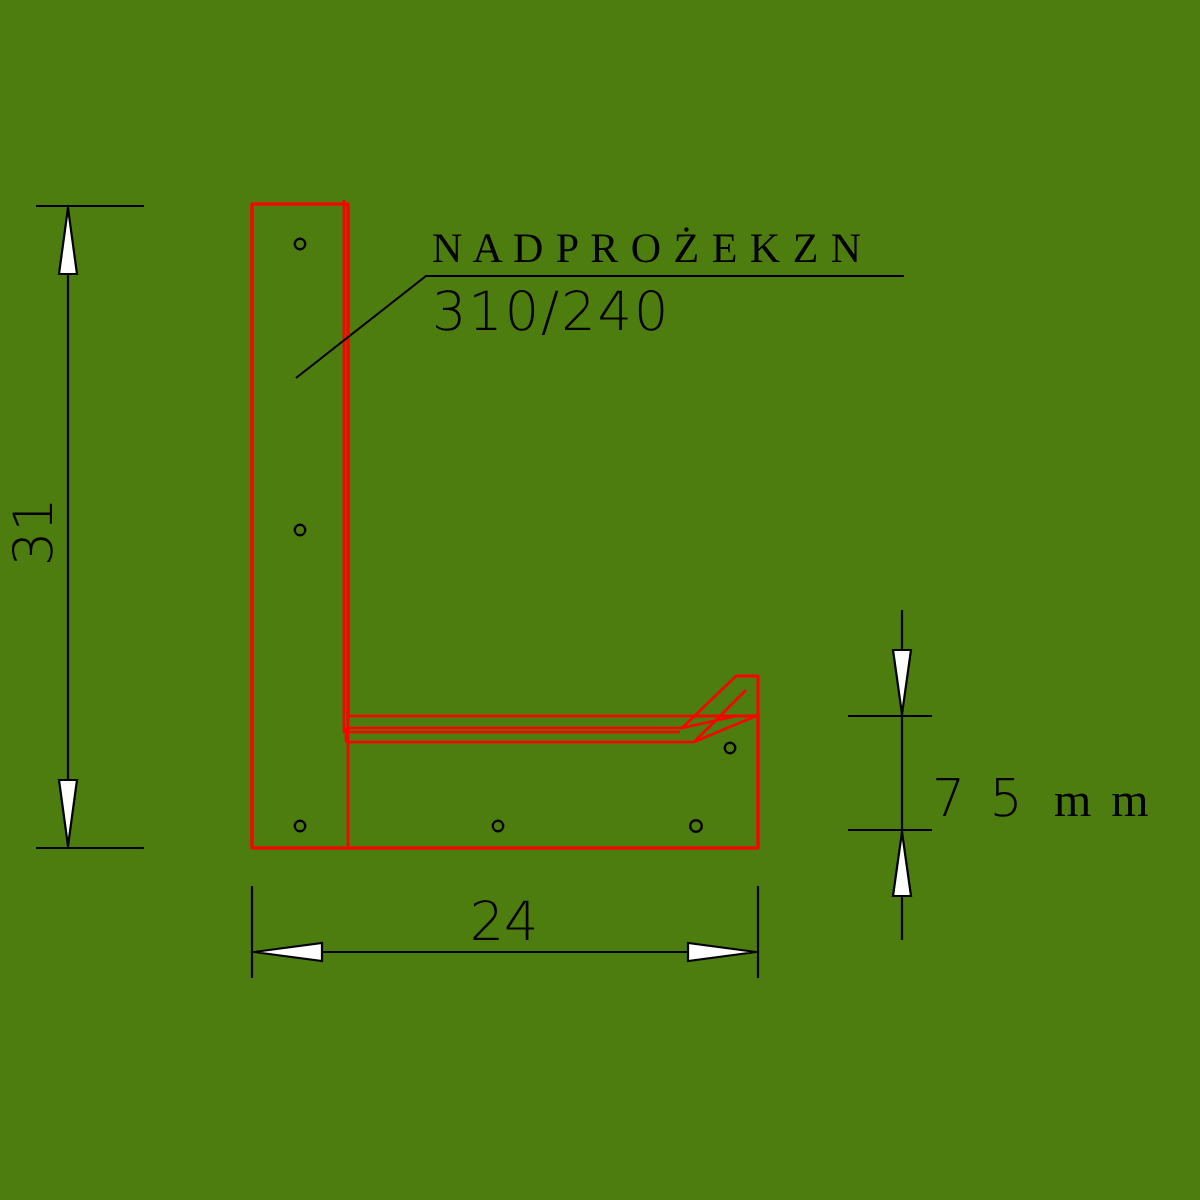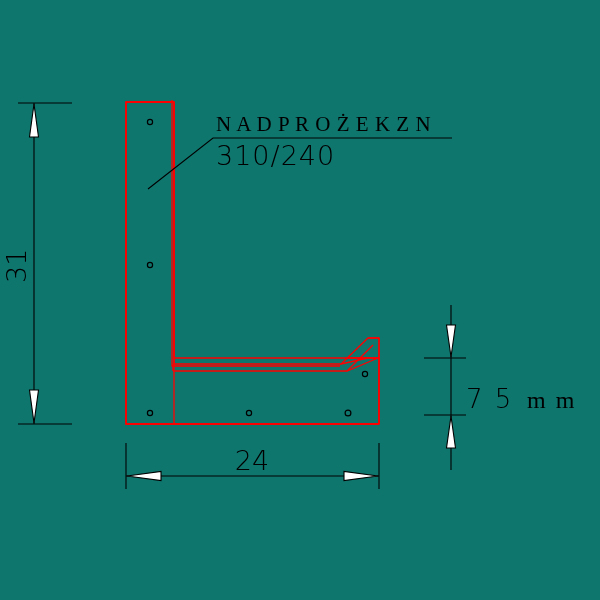--- a/index.html
+++ b/index.html
@@ -10,21 +10,21 @@
   body {
     width: 600px;
     height: 600px;
     font-family: "Liberation Serif", serif;
     overflow: hidden;
   }
   #drawing-root {
     position: relative;
     width: 600px;
     height: 600px;
-    background: #0f766e;
+    background: #4d7c0f;
   }
   svg#cad-canvas {
     display: block;
     width: 600px;
     height: 600px;
   }
   .txt-serif {
     font-family: "Liberation Serif", serif;
   }
   .txt-mono-thin {

